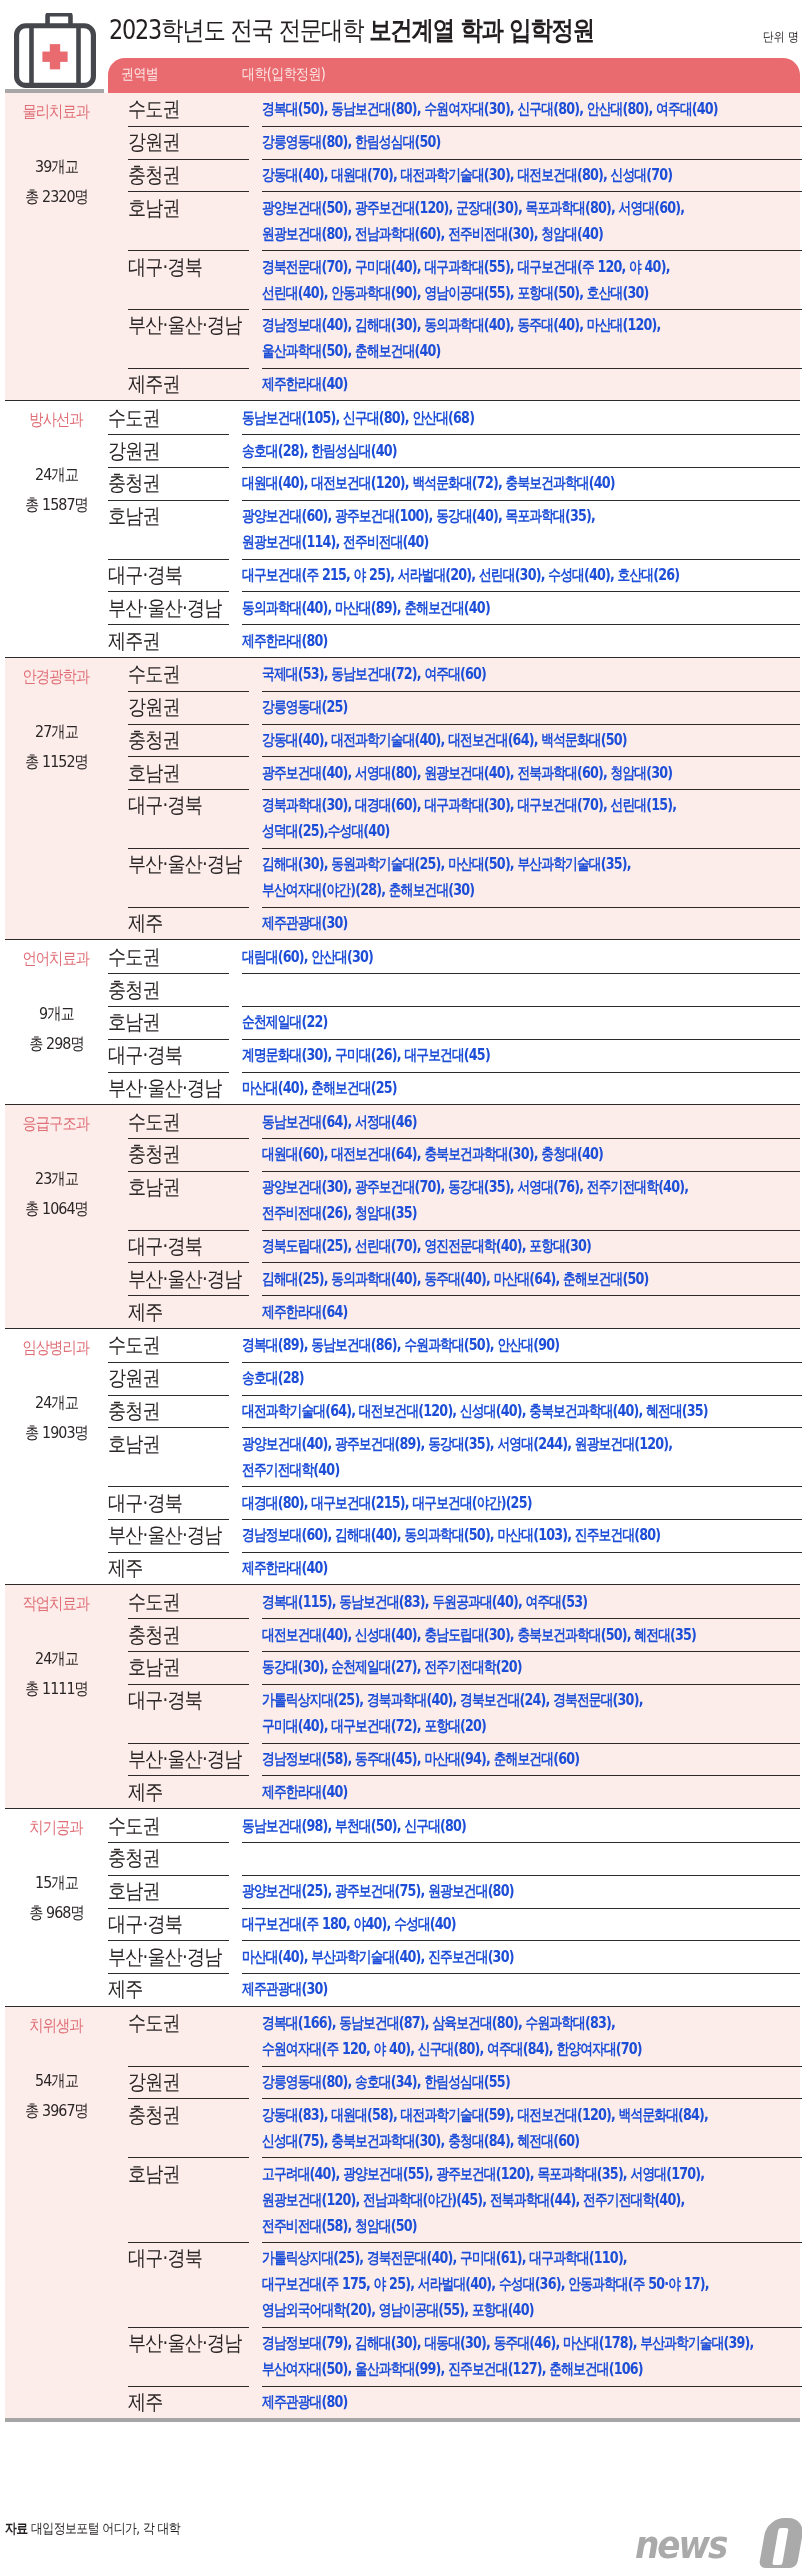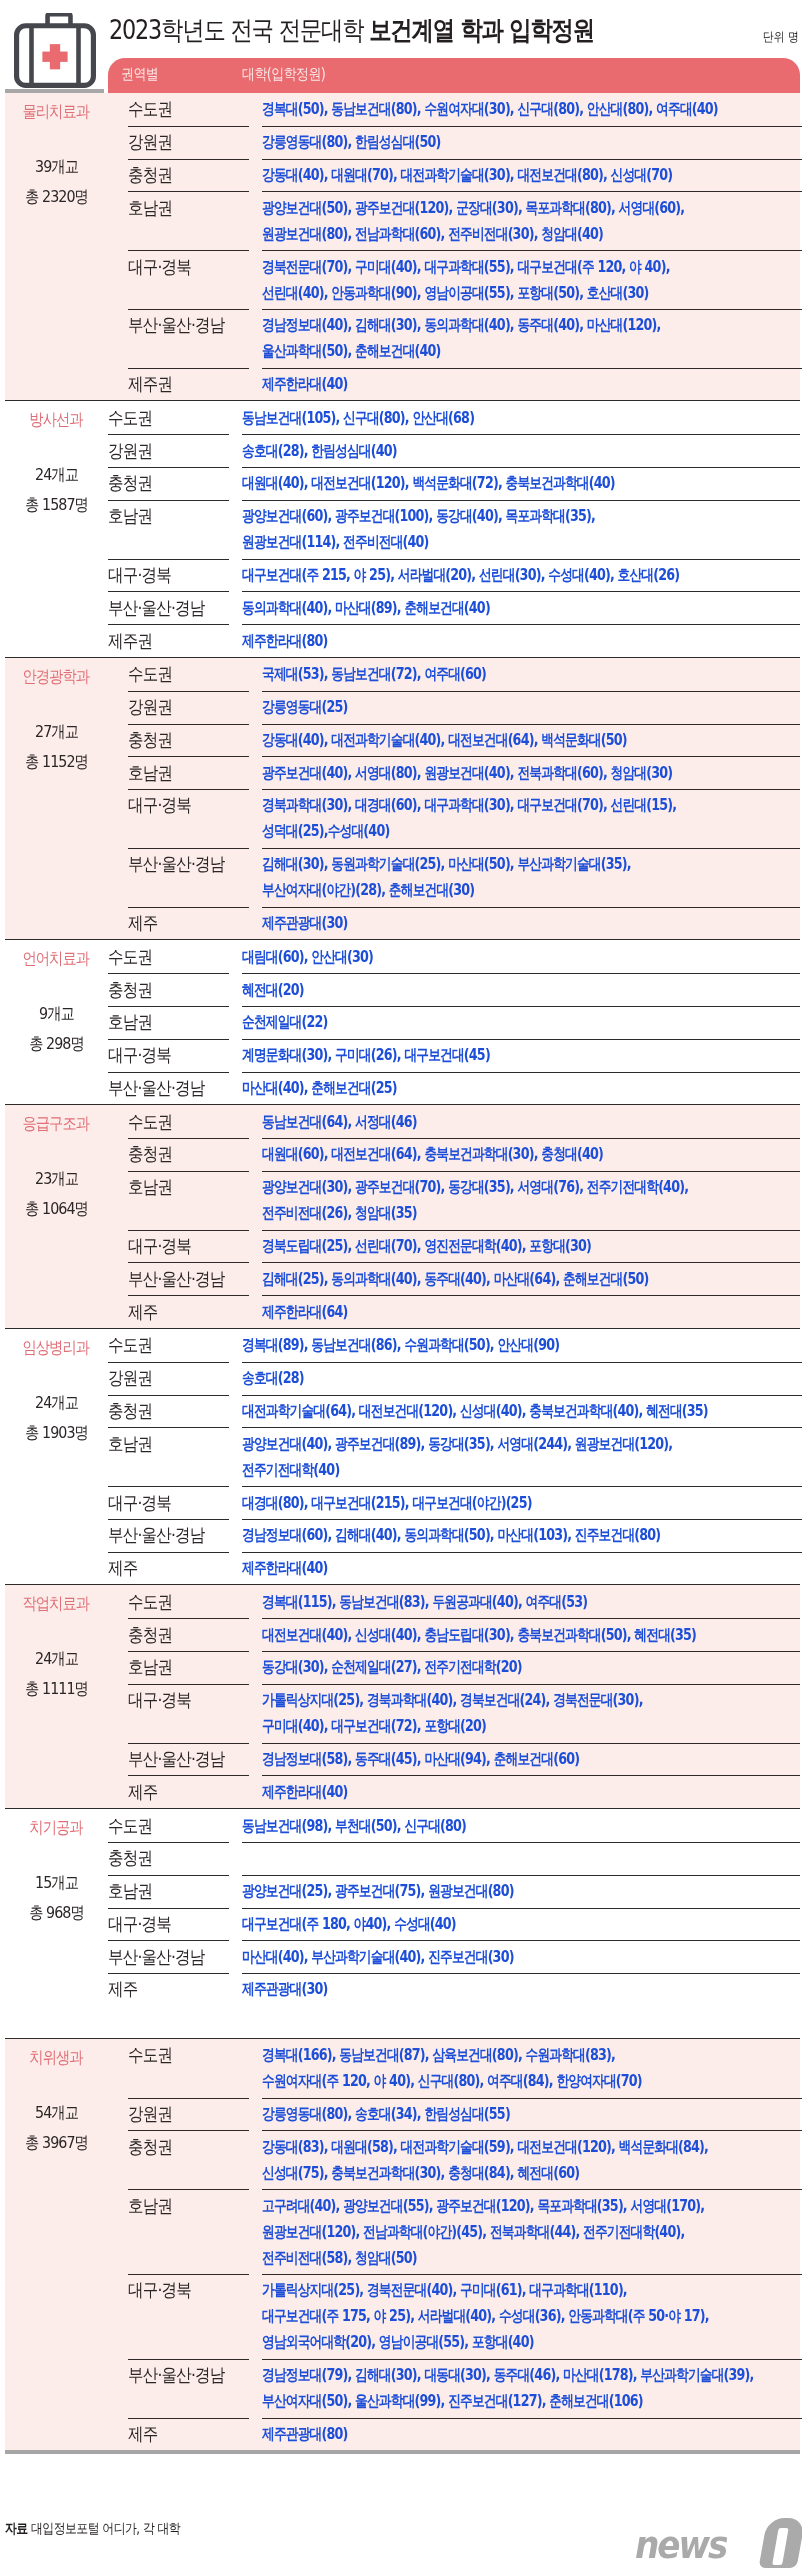--- a/index.html
+++ b/index.html
@@ -16,32 +16,32 @@
   .header-bar { position: absolute; left: 108px; top: 58px; width: 692px; height: 52px; background: #e96b70; border-radius: 17px 17px 0 0; border-bottom: 2.3px solid #b5a6a6; }
   .header-bar span { position: absolute; top: 6.9px; color: #fde7e6; font-size: 15px; letter-spacing: -0.6px; transform: scaleX(0.86); transform-origin: left center; }
   .h-region { left: 12.6px; }
   .h-univ { left: 134px; }
 
   .table { position: absolute; left: 4.6px; top: 93px; width: 795px; }
   .dept { position: relative; display: flex; border-top: 1.7px solid #2e2a2a; }
   .dept.first { border-top: none; }
   .dept.pink { background: #fcedea; gap: 20px; }
   .dept.white { background: #ffffff; }
-  .dept.last-block { border-bottom: 4.6px solid #a6a6a6; margin-top: 32px; }
+  .dept.last-block { border-bottom: 4.6px solid #a6a6a6; }
 
   .dept-label { width: 103px; flex: none; text-align: center; padding-top: 8px; }
   .dept-name { color: #e06e76; font-size: 16.6px; letter-spacing: -1.1px; display: inline-block; transform: scaleX(0.86); }
   .dept-count { color: #2b2626; font-size: 16.6px; letter-spacing: -1.1px; margin-top: 33px; display: block; transform: scaleX(0.86); }
   .dept-total { color: #2b2626; font-size: 16.6px; letter-spacing: -1.1px; margin-top: 8px; display: block; transform: scaleX(0.86); white-space: nowrap; }
 
   .rows { flex: 1; }
   .row { display: flex; position: relative; }
   .row + .row::before { content: ""; position: absolute; left: 0; top: 0; width: 121px; border-top: 1.7px solid #2e2a2a; }
   .row + .row::after { content: ""; position: absolute; left: 134px; top: 0; right: 0; border-top: 1.7px solid #2e2a2a; }
-  .region { width: 134px; flex: none; padding: 3.4px 0; font-size: 18px; line-height: 26px; color: #2b2626; letter-spacing: -0.9px; white-space: nowrap; }
+  .region { width: 134px; flex: none; padding: 3.4px 0; font-size: 21px; line-height: 26px; color: #2b2626; letter-spacing: -0.9px; white-space: nowrap; }
   .region span, .univ span { display: inline-block; transform: scaleX(0.86); transform-origin: left center; }
   .univ { flex: 1; padding: 3.4px 0; font-size: 15.5px; line-height: 26px; color: #1d4ed8; letter-spacing: -1px; font-weight: bold; }
   .univ .line { display: block; white-space: nowrap; transform: scaleX(0.82); transform-origin: left center; }
 
   .footer { position: absolute; left: 4.6px; top: 2520px; font-size: 13.8px; letter-spacing: -0.6px; color: #231f20; transform: scaleX(0.86); transform-origin: left center; }
   .footer b { font-weight: bold; }
   .logo { position: absolute; right: 1px; top: 2518px; width: 166px; height: 52px; margin-left: 26px; }
   .logo-text { position: absolute; left: 0; top: 4.6px; font-size: 38px; font-style: italic; font-weight: bold; color: #aaaaaa; letter-spacing: -2.3px; transform: scaleX(0.9); transform-origin: left center; }
   .logo-one { position: absolute; right: 0; top: 0; width: 38px; height: 50px; background: #aaaaaa; border-radius: 17px 17px 6.9px 6.9px; transform: skewX(-10deg); }
   .logo-one::after { content: ""; position: absolute; left: 12.6px; top: 10.3px; width: 10.3px; height: 37px; background: #ffffff; border-radius: 2.3px; }
@@ -219,23 +219,20 @@
       <div class="dept-label"><span class="dept-name">언어치료과</span><span class="dept-count">9개교</span><span class="dept-total">총 298명</span></div>
       <div class="rows">
         <div class="row">
           <div class="region"><span>수도권</span></div>
           <div class="univ">
             <span class="line">대림대(60), 안산대(30)</span>
           </div>
         </div>
         <div class="row">
           <div class="region"><span>충청권</span></div>
-          <div class="univ">
-            <span class="line">혜전대(20)</span>
-          </div>
         </div>
         <div class="row">
           <div class="region"><span>호남권</span></div>
           <div class="univ">
             <span class="line">순천제일대(22)</span>
           </div>
         </div>
         <div class="row">
           <div class="region"><span>대구·경북</span></div>
           <div class="univ">

